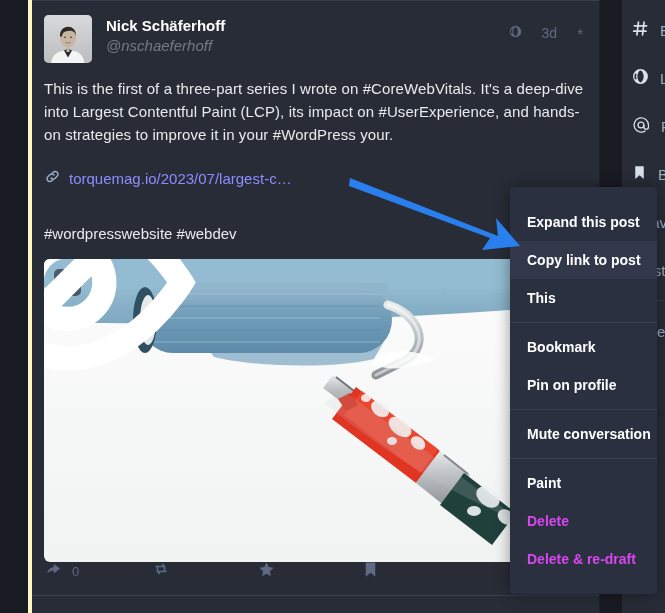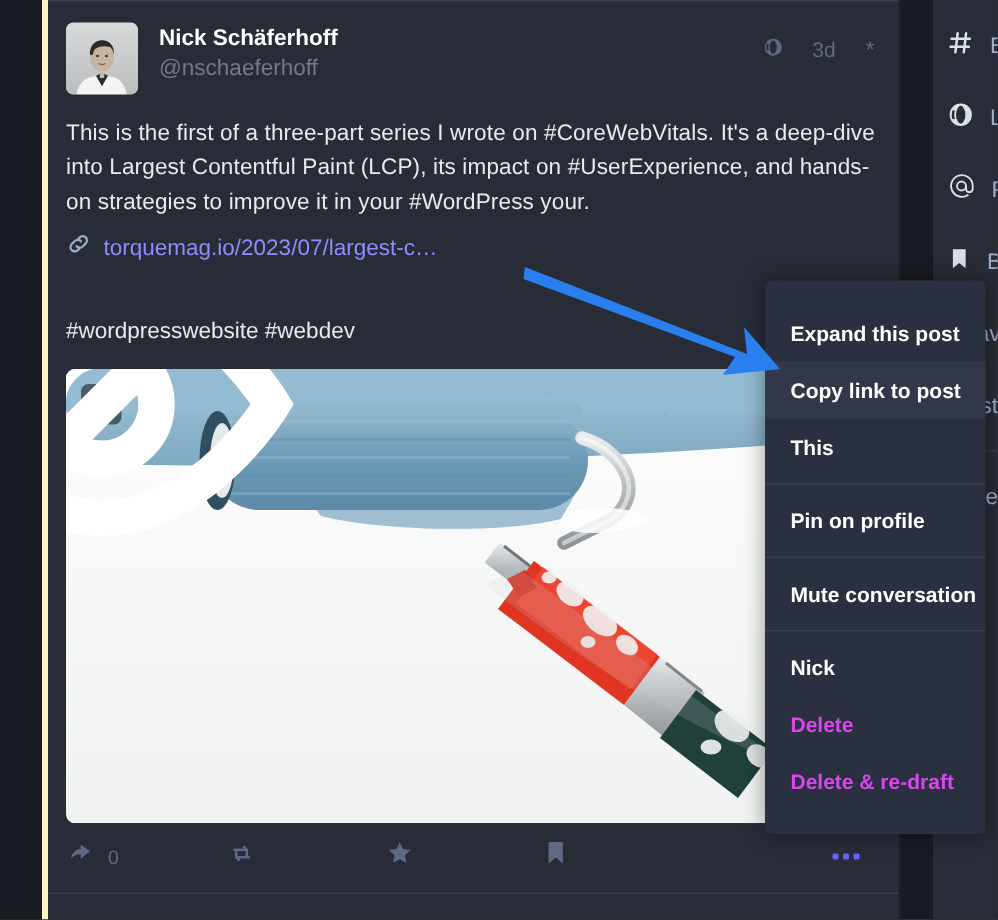--- a/index.html
+++ b/index.html
@@ -82,20 +82,21 @@
     font-size: 15px;
     font-weight: bold;
     line-height: 19px;
     white-space: nowrap;
   }
   .acct {
     color: #737a85;
     font-size: 15px;
     line-height: 21px;
     white-space: nowrap;
+    font-style: italic;
   }
 
   .status-time {
     position: absolute;
     right: 4px;
     top: 10px;
     display: flex;
     align-items: center;
     gap: 20px;
     color: #606984;
@@ -115,21 +116,21 @@
     color: #e8eaee;
     font-size: 15px;
     line-height: 23px;
     letter-spacing: 0.1px;
   }
   .status-content p { margin: 0; }
   .hashtag, .mention { color: #d9e1e8; }
   .status-content a.hashtag { color: #e8eaee; text-decoration: none; }
 
   .link-row {
-    margin-top: 8px;
+    margin-top: 22px;
     display: flex;
     align-items: center;
     gap: 8px;
     text-align: right;
   }
   .link-row .chain { display: block; }
   .link-url {
     color: #8c8dff;
     font-size: 15px;
     text-decoration: none;
@@ -566,25 +567,26 @@
     <div class="nav-item plain">
       <span class="nav-label">Preferences</span>
     </div>
   </div>
 
   <div class="dropdown">
     <div class="menu-item">Expand this post</div>
     <div class="menu-item hovered">Copy link to post</div>
     <div class="menu-item">This</div>
     <div class="menu-sep"></div>
+    <div class="menu-item">Bookmark</div>
     <div class="menu-item">Pin on profile</div>
     <div class="menu-sep"></div>
     <div class="menu-item">Mute conversation</div>
     <div class="menu-sep"></div>
-    <div class="menu-item">Nick</div>
+    <div class="menu-item">Paint</div>
     <div class="menu-item danger">Delete</div>
     <div class="menu-item danger">Delete &amp; re-draft</div>
   </div>
 
   <div class="annotation-arrow">
     <svg width="180" height="90" viewBox="0 0 180 90" xmlns="http://www.w3.org/2000/svg">
       <path d="M2 4 L150 62 L148 44 L172 72 L134 76 L142 64 L1 12 Z" fill="#2a7fef"></path>
     </svg>
   </div>
 

